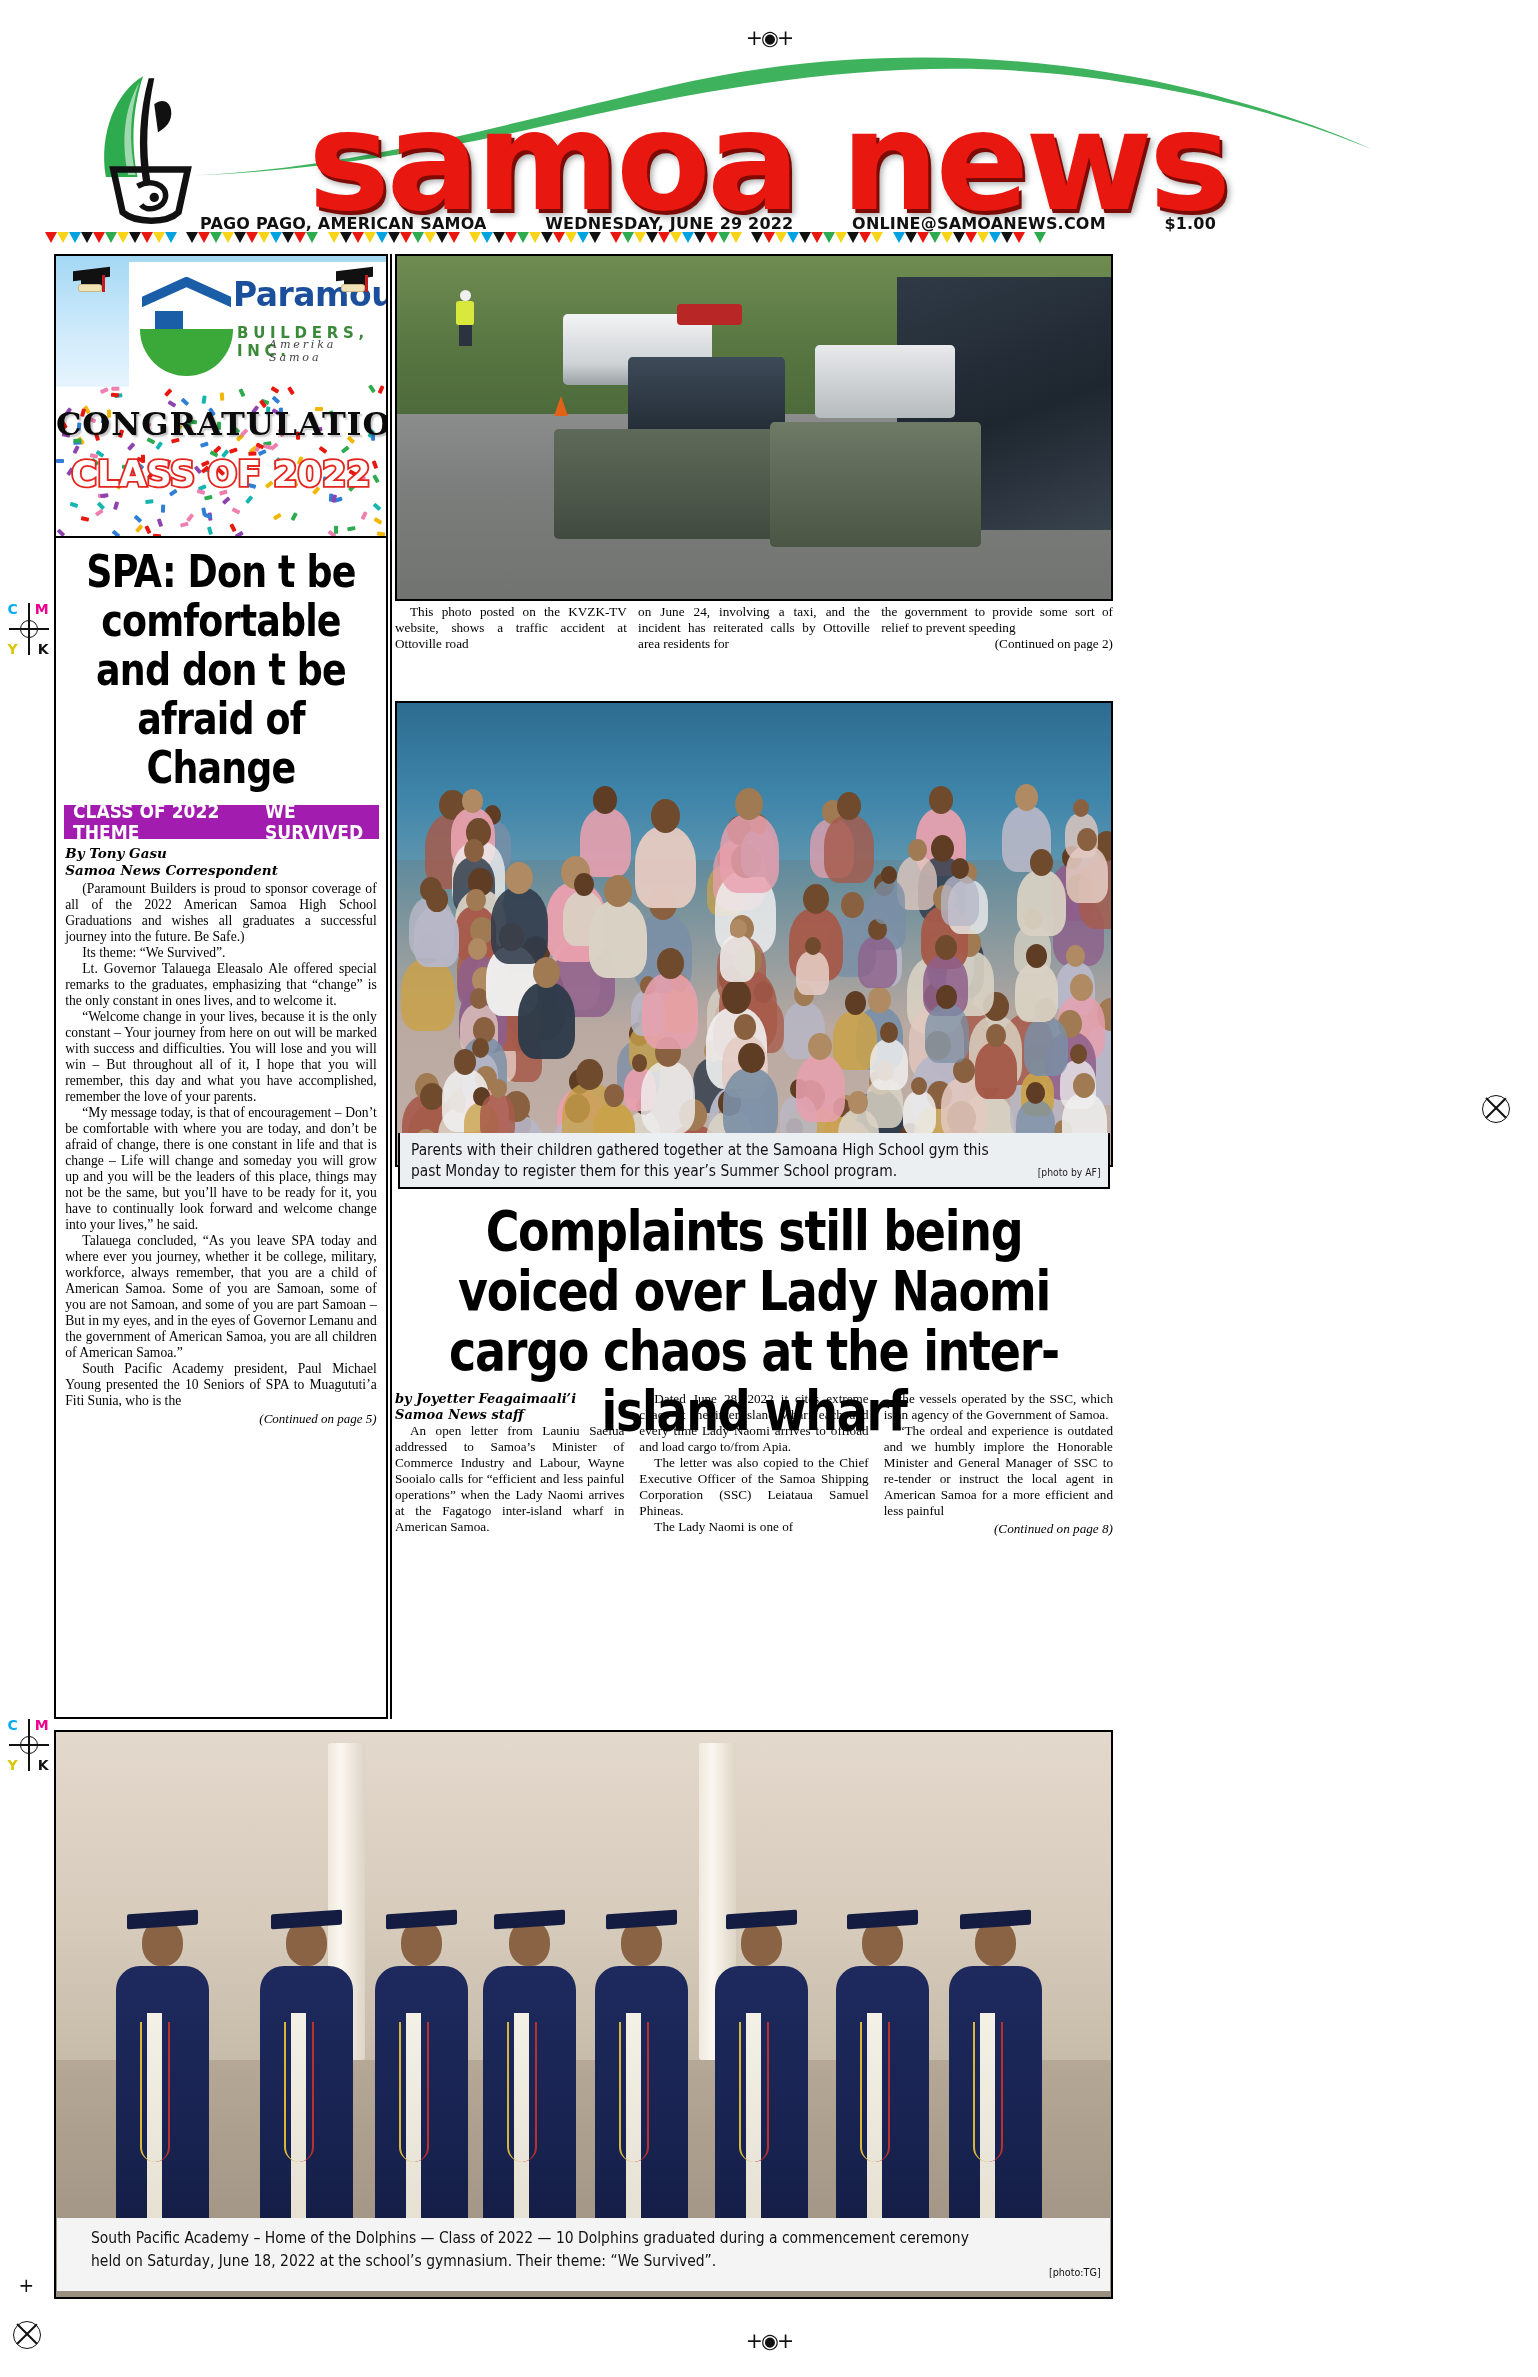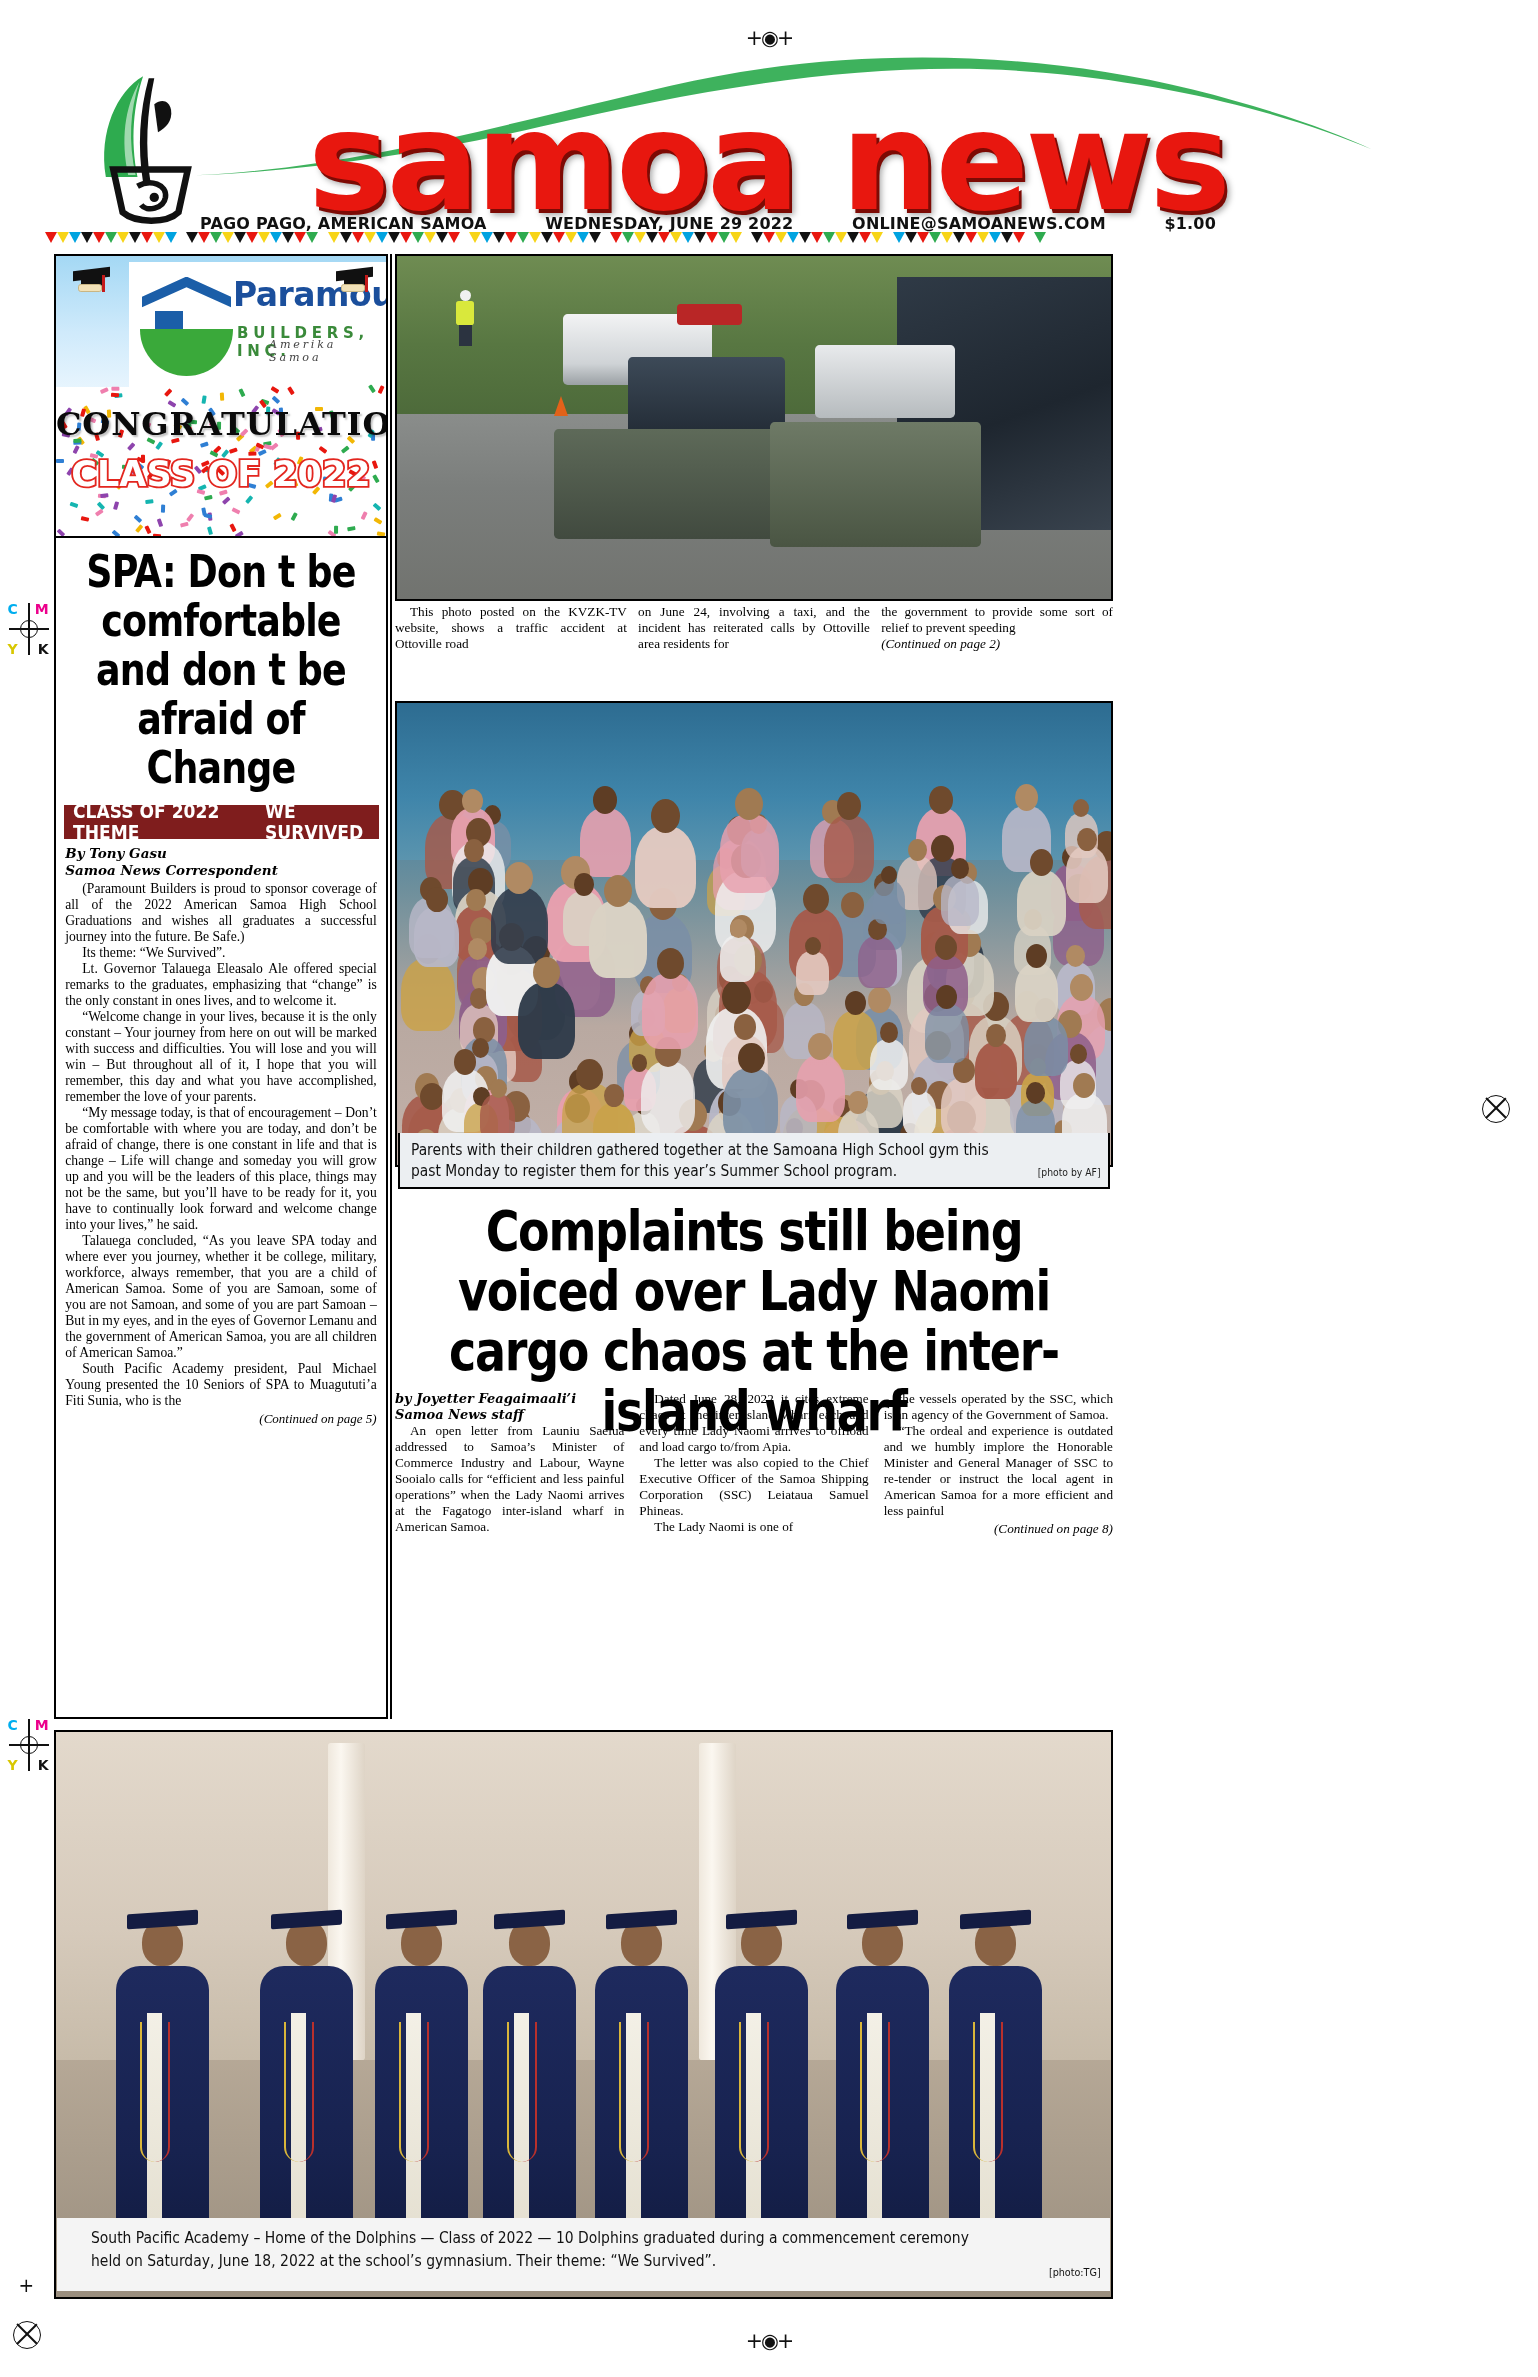--- a/index.html
+++ b/index.html
@@ -183,21 +183,21 @@
     font-size:44px;
     line-height:49px;
     text-align:center;
     letter-spacing:-0.9px;
     color:#000;
     transform: scaleX(0.92);
     transform-origin: center top;
   }
   .theme-bar {
     margin:9.3px 7.5px 5.6px 7.5px;
-    background:#7f1d1d;
+    background:#a21caf;
     color:#fff;
     height:34px;
     display:flex; align-items:center; justify-content:space-between;
     padding:0 9.3px;
     font-family:"DejaVu Sans", sans-serif;
     font-weight:700;
     font-size:18.6px;
     letter-spacing:0px;
   }
   .theme-bar span { transform: scaleX(0.92); transform-origin:left center; }
@@ -259,21 +259,21 @@
   
   .cap3 {
     position:absolute; left:395px; top:604px; width:718px; height:89px;
     display:flex; gap:11.2px;
     font-family:"Liberation Serif", serif;
     font-size:13.2px; line-height:16px;
     color:#000;
   }
   .cap3 > div { flex:1; text-align:justify; }
   .cap3 .indent { text-indent:15px; }
-  .cap3 .ital { font-style:italic; text-align:left; }
+  .cap3 .ital { text-align:right; }
 
   
   .photo-gym {
     position:absolute; left:395px; top:701px; width:718px; height:466px;
     border:2.8px solid #000; overflow:hidden;
     background: linear-gradient(180deg,#2f6f93 0%, #3d7fa3 18%, #6d8f9c 40%, #b9a9a1 70%, #c2b0a8 100%);
   }
   .gym-wall { position:absolute; left:0; top:0; width:100%; height:34%;
               background: linear-gradient(180deg,#2d6c91 0%, #3f85aa 60%, #5b94ae 100%); }
   .crowdblob { position:absolute; border-radius:45% 45% 30% 30%; }

